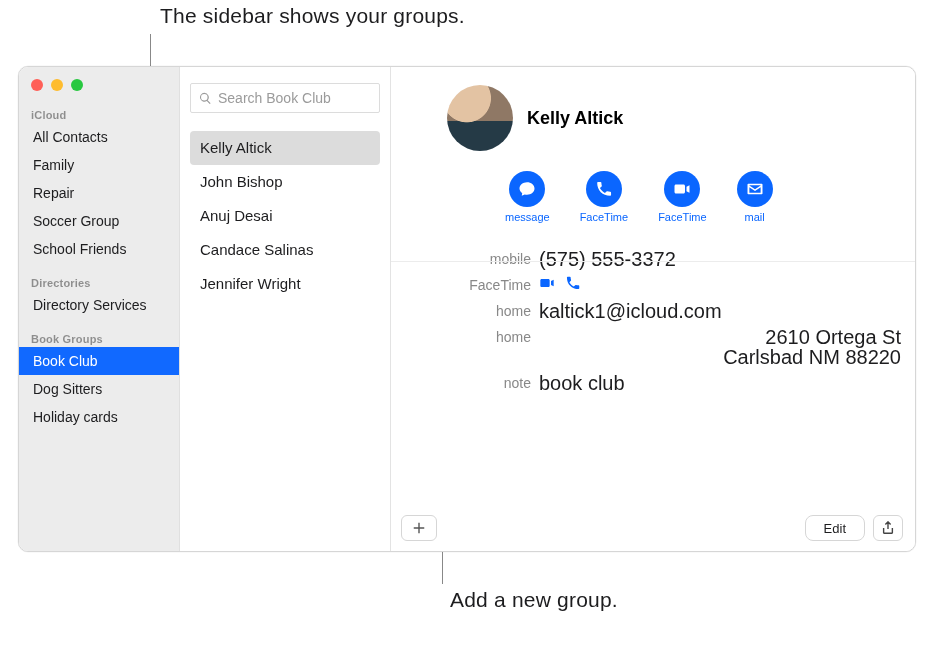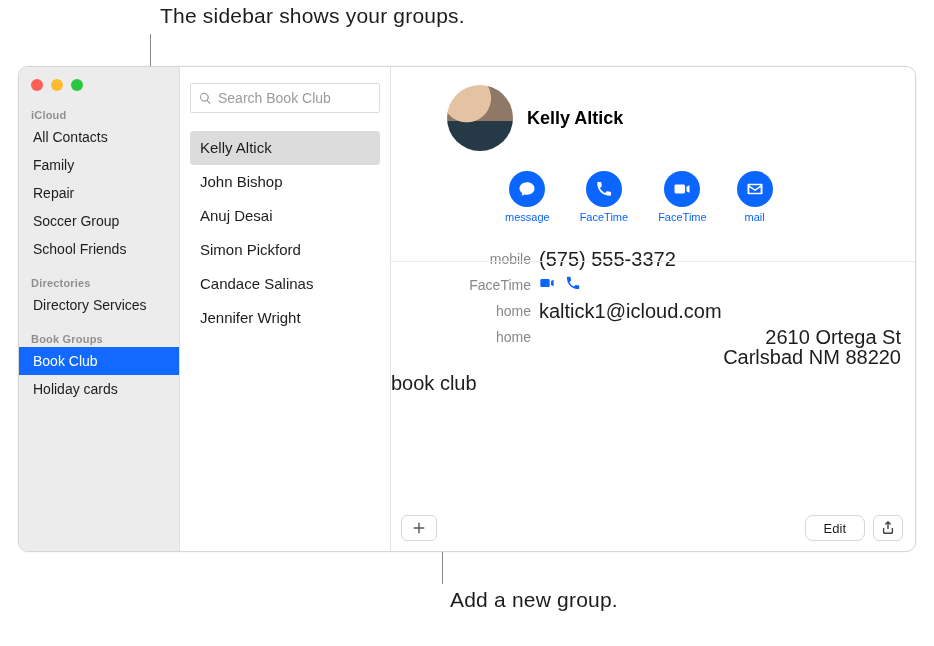--- a/index.html
+++ b/index.html
@@ -243,36 +243,36 @@
     <div class="sb-item">Soccer Group</div>
     <div class="sb-item">School Friends</div>
 
     <div class="sb-spacer"></div>
     <div class="sb-section-label">Directories</div>
     <div class="sb-item">Directory Services</div>
 
     <div class="sb-spacer"></div>
     <div class="sb-section-label">Book Groups</div>
     <div class="sb-item selected">Book Club</div>
+    <div class="sb-item">Dog Sitters</div>
     <div class="sb-item">Holiday cards</div>
   </div>
 
   <div class="list">
     <div class="search">
       <svg viewBox="0 0 16 16">
           <path d="M6.5 1a5.5 5.5 0 014.2 9.1l3.6 3.6-1.1 1.1-3.6-3.6A5.5 5.5 0 116.5 1zm0 1.5a4 4 0 100 8 4 4 0 000-8z"></path>
         </svg>
       <span>Search Book Club</span>
     </div>
 
     <div class="contacts">
       <div class="contact selected">Kelly Altick</div>
       <div class="contact">John Bishop</div>
       <div class="contact">Anuj Desai</div>
-      <div class="contact">Simon Pickford</div>
       <div class="contact">Candace Salinas</div>
       <div class="contact">Jennifer Wright</div>
     </div>
   </div>
 
   <div class="detail">
     <div class="header">
       <div class="avatar"></div>
       <div class="name">Kelly Altick</div>
     </div>
@@ -333,20 +333,21 @@
       <div class="row">
         <div class="label">home</div>
         <div class="value">kaltick1@icloud.com</div>
       </div>
       <div class="row">
         <div class="label">home</div>
         <div class="value multi">2610 Ortega St
 Carlsbad NM 88220</div>
       </div>
       <div class="row">
+        <div class="label">note</div>
         <div class="value">book club</div>
       </div>
     </div>
 
     <div class="bottom">
       <div class="add-btn">
         <svg viewBox="0 0 16 16">
             <path d="M7.2 2h1.6v5.2H14v1.6H8.8V14H7.2V8.8H2V7.2h5.2V2z"></path>
           </svg>
       </div>

